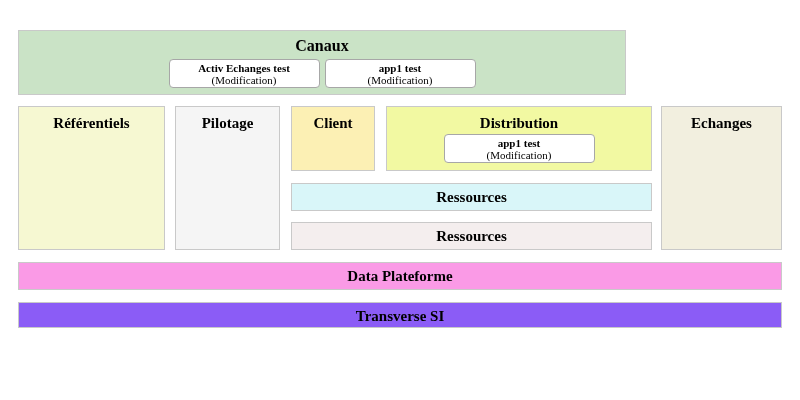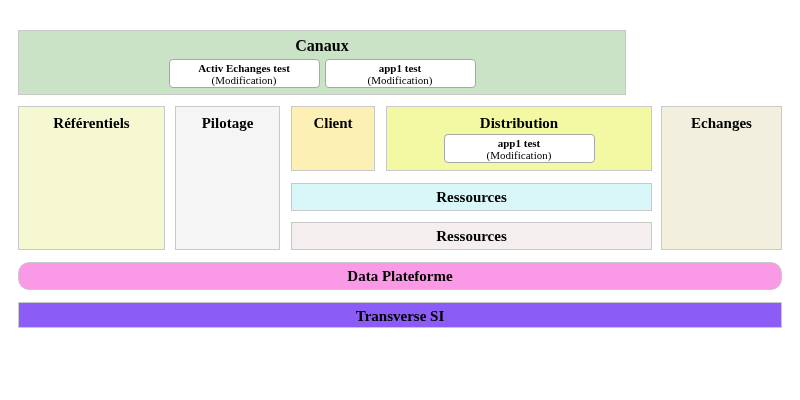--- a/index.html
+++ b/index.html
@@ -40,21 +40,21 @@
   }
   
   .z-canaux       { left: 18px;  top: 30px;  width: 608px; height: 65px;  background: #cae3c6; }
   .z-referentiels { left: 18px;  top: 106px; width: 147px; height: 144px; background: #f6f8d2; }
   .z-pilotage     { left: 175px; top: 106px; width: 105px; height: 144px; background: #f5f5f5; }
   .z-client       { left: 291px; top: 106px; width: 84px;  height: 65px;  background: #fcf0b4; }
   .z-distribution { left: 386px; top: 106px; width: 266px; height: 65px;  background: #f2f9a2; }
   .z-operations   { left: 291px; top: 183px; width: 361px; height: 28px;  background: #d9f6f9; }
   .z-ressources   { left: 291px; top: 222px; width: 361px; height: 28px;  background: #f4eeee; }
   .z-echanges     { left: 661px; top: 106px; width: 121px; height: 144px; background: #f2efdf; }
-  .z-data         { left: 18px;  top: 262px; width: 764px; height: 28px;  background: #fa9ae6; border-radius: 11px; }
+  .z-data         { left: 18px;  top: 262px; width: 764px; height: 28px;  background: #fa9ae6; }
   .z-transverse   { left: 18px;  top: 302px; width: 764px; height: 26px;  background: #8b5cf6; line-height: 24px; }
 
   .card-row {
     display: flex;
     justify-content: center;
     gap: 5px;
     margin-top: 4px;
   }
   .app-card {
     box-sizing: border-box;

